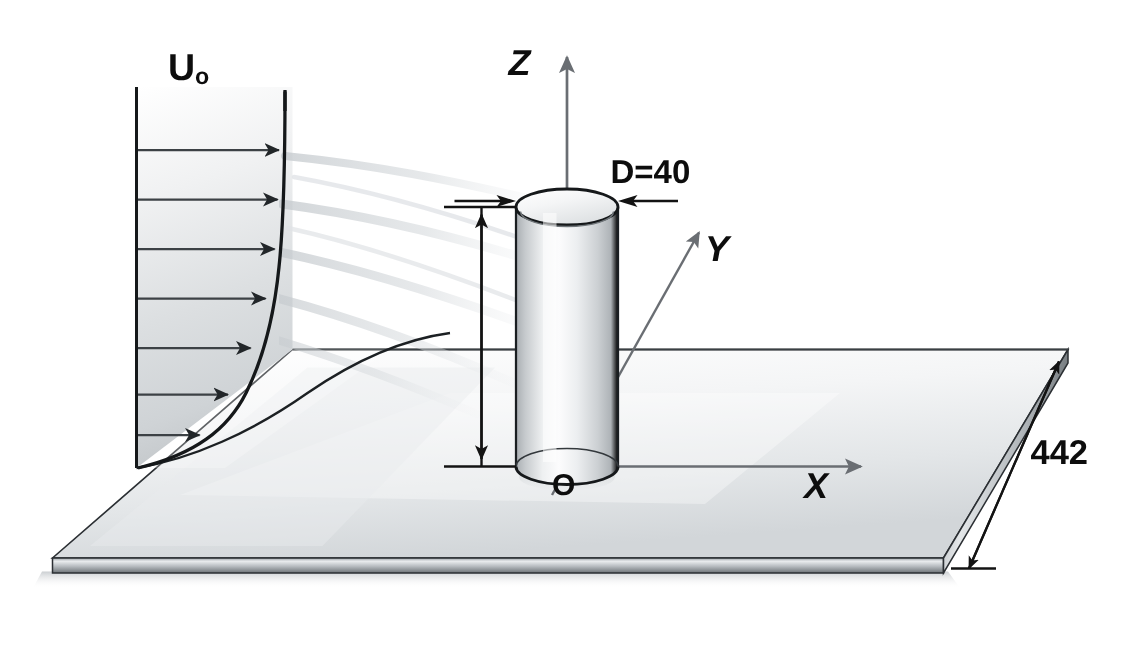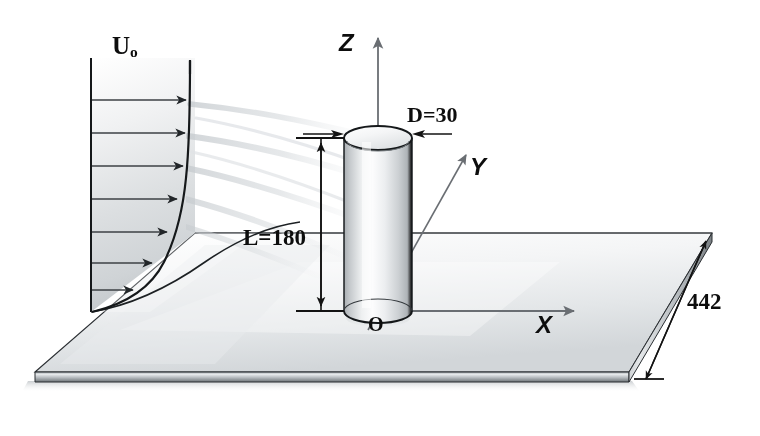--- a/index.html
+++ b/index.html
@@ -20,21 +20,21 @@
   }
   #figure-svg {
     position: absolute;
     left: 0;
     top: 0;
     width: 760px;
     height: 436px;
   }
   .lbl {
     position: absolute;
-    font-family: Liberation Serif, serif;
+    font-family: Liberation Sans, sans-serif;
     font-weight: bold;
     color: #0d0d0d;
     white-space: nowrap;
     line-height: 1;
     user-select: none;
   }
   .lbl-u0      { left: 112px; top: 33px;  font-size: 25px; }
   .lbl-u0 sub  { font-size: 0.62em; font-weight: bold; vertical-align: -0.18em; }
   .lbl-z       { left: 339px; top: 31px;  font-size: 24px; font-family: "Liberation Sans", sans-serif; font-style: italic; }
   .lbl-y       { left: 470px; top: 155px; font-size: 24px; font-family: "Liberation Sans", sans-serif; font-style: italic; }
@@ -242,17 +242,16 @@
     </g>
   </svg>
 
   <div class="lbl lbl-u0"><span>U</span><sub>o</sub></div>
 
   <div class="lbl lbl-z">Z</div>
   <div class="lbl lbl-y">Y</div>
   <div class="lbl lbl-x">X</div>
   <div class="lbl lbl-o">O</div>
 
-  <div class="lbl lbl-d30">D=30</div>
-  <div class="lbl lbl-l180">L=180</div>
+  <div class="lbl lbl-d30">D=40</div>
   <div class="lbl lbl-718">442</div>
 
 </div>
 
 </body></html>

